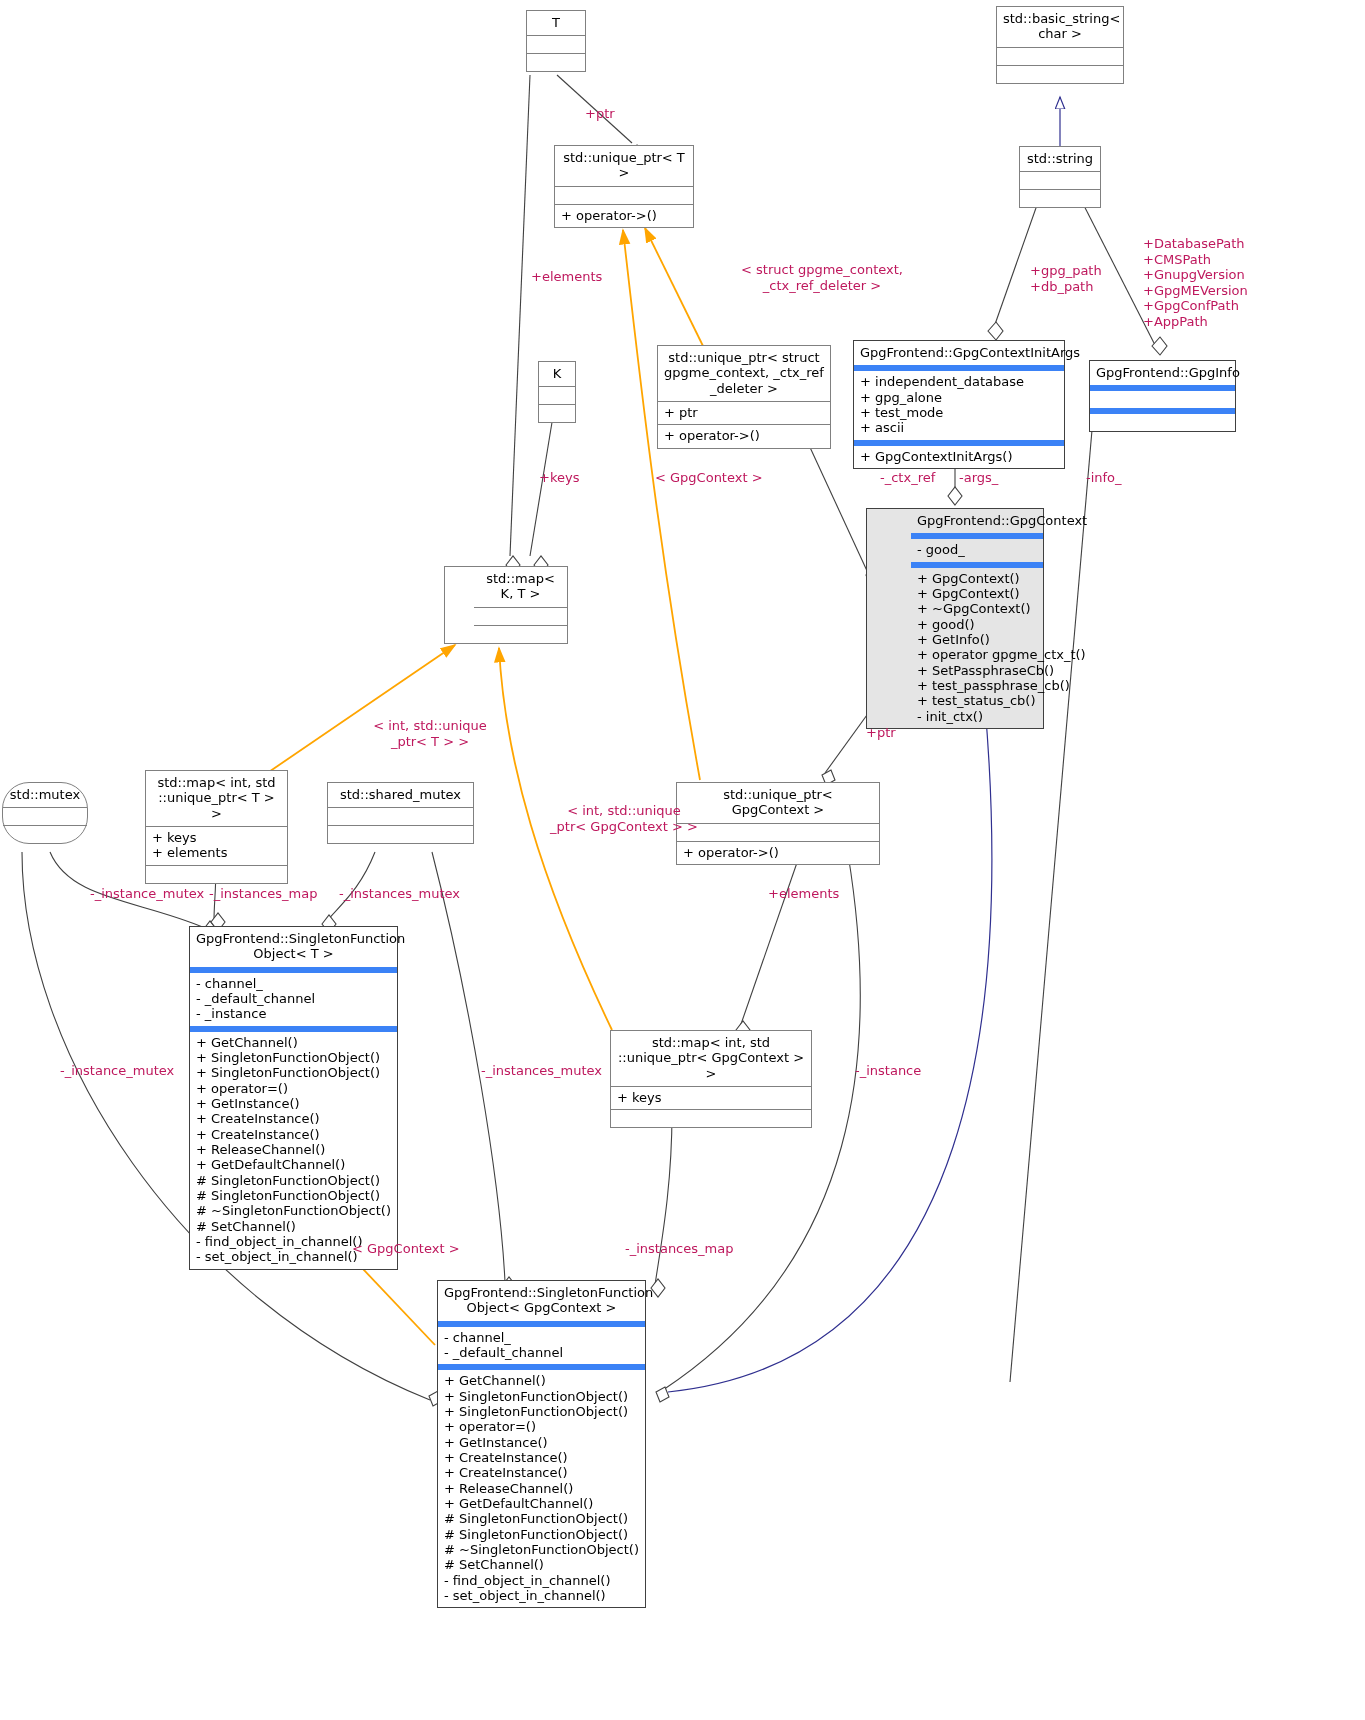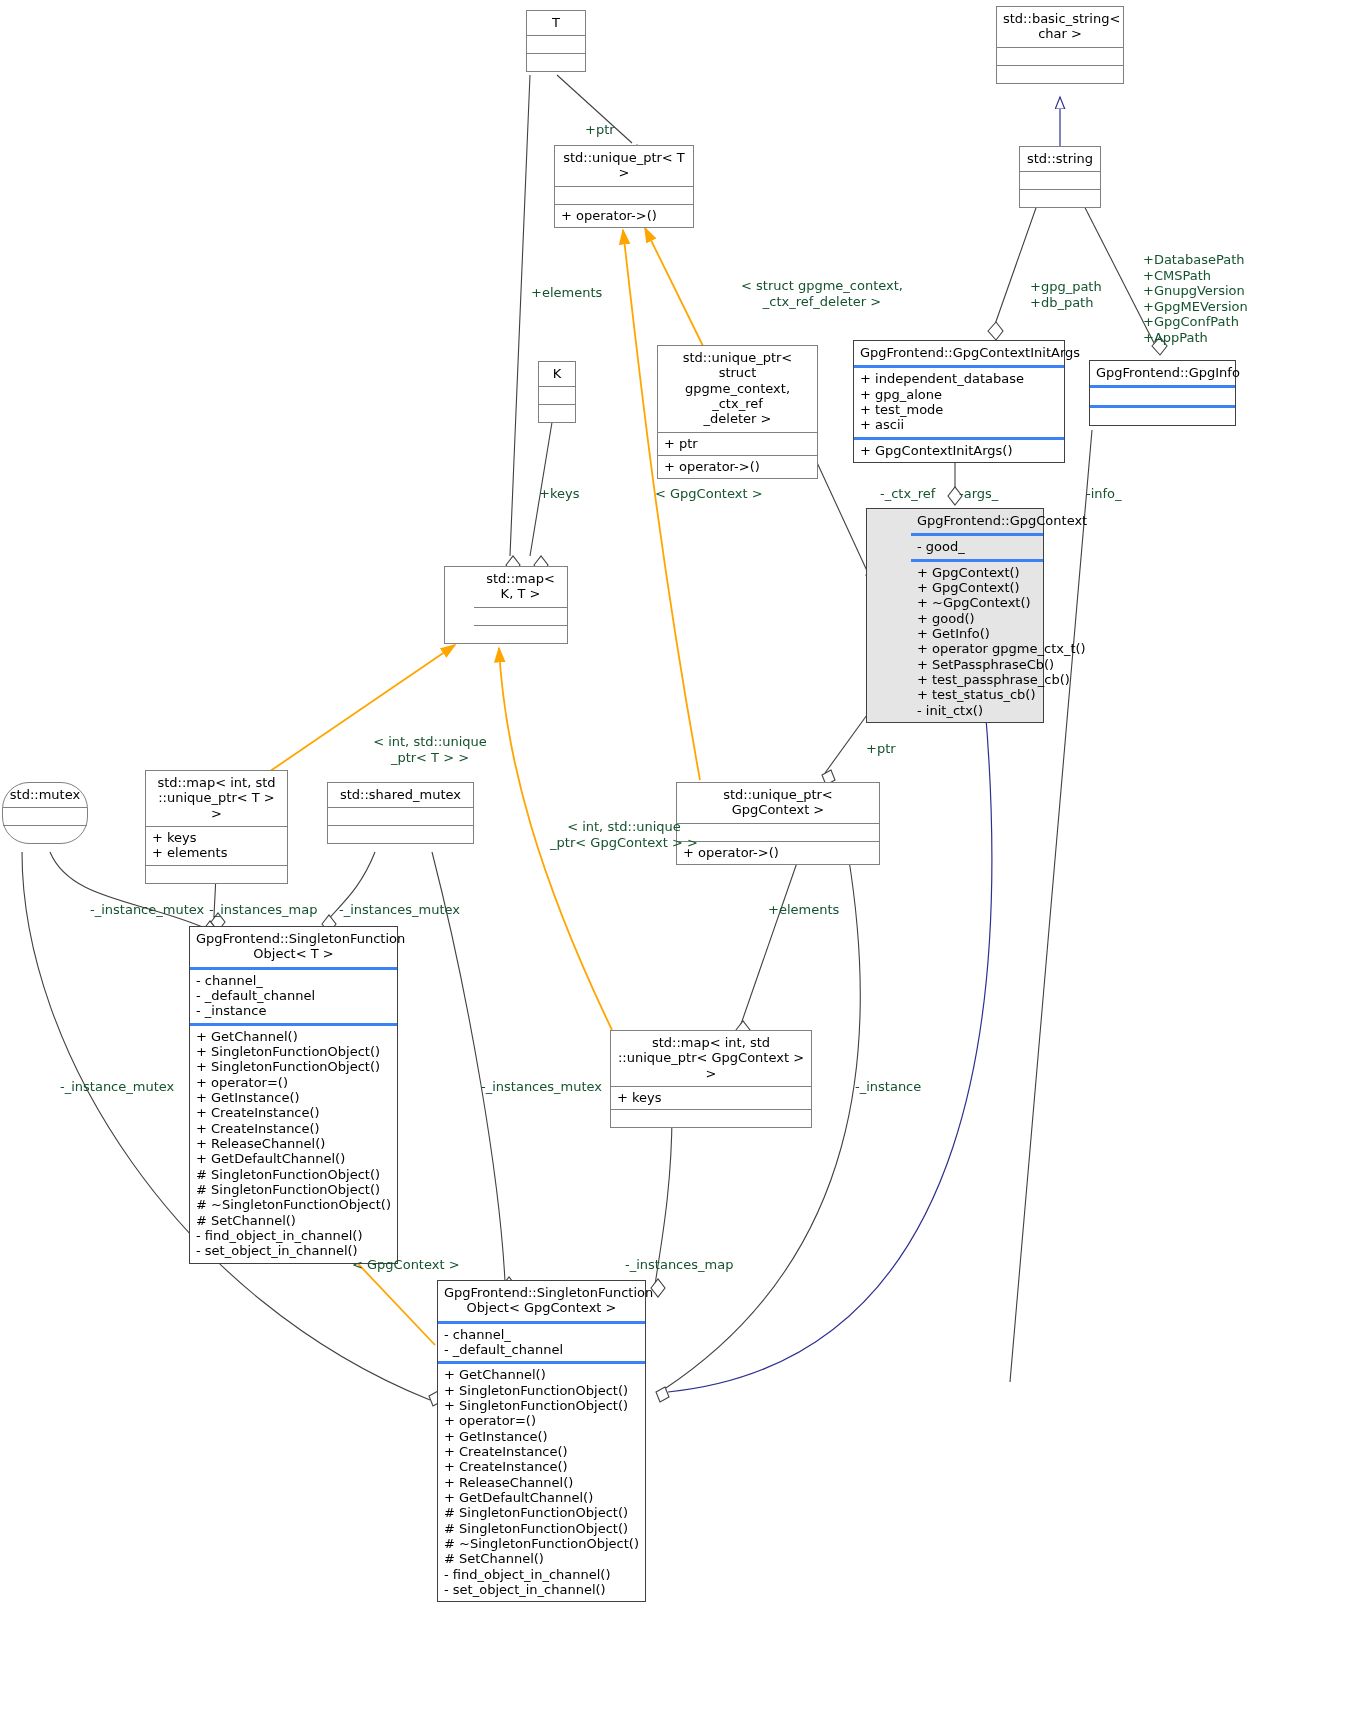--- a/index.html
+++ b/index.html
@@ -48,37 +48,36 @@
     text-align: center;
     padding: 4px 6px 5px 6px;
     white-space: pre-line;
   }
   .node .sec {
     border-top: 1px solid #808080;
     padding: 3px 6px 4px 6px;
     min-height: 14px;
   }
   .node.highlight .sec, .node.thick .sec {
-    border-top: 3px solid #3b82f6;
+    border-top: 6px solid #3b82f6;
   }
   .node .sec .row {
     white-space: nowrap;
   }
   .node .sec.empty {
     height: 17px;
     padding: 0;
   }
   .edge-label {
     position: absolute;
     font-size: 13px;
-    color: #14532d;
+    color: #be185d;
     white-space: pre-line;
     line-height: 1.2;
     text-align: center;
-    margin-top: 16px;
   }
   .edge-label.left { text-align: left; }
 </style>
 </head>
 <body>
 
 <div id="diagram">
 
   <svg class="edges" viewBox="0 0 1365 1720" xmlns="http://www.w3.org/2000/svg">
     <defs>
@@ -193,21 +192,21 @@
     <div class="sec empty"></div>
     <div class="sec empty"></div>
   </div>
 
   <div class="node" style="left:538px; top:361px; width:38px;">
     <div class="title">K</div>
     <div class="sec empty"></div>
     <div class="sec empty"></div>
   </div>
 
-  <div class="node" style="left:657px; top:345px; width:161px;">
+  <div class="node" style="left:657px; top:345px; width:174px;">
     <div class="title">std::unique_ptr&lt; struct
 gpgme_context, _ctx_ref
 _deleter &gt;</div>
     <div class="sec">
       <div class="row">+ ptr</div>
     </div>
     <div class="sec">
       <div class="row">+ operator-&gt;()</div>
     </div>
   </div>

